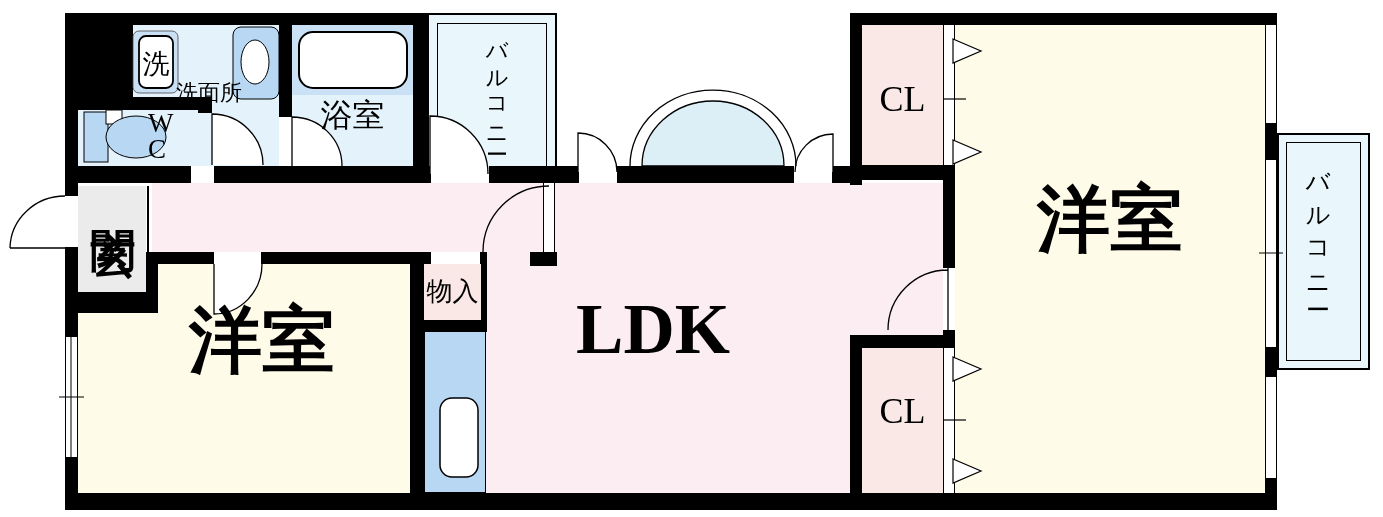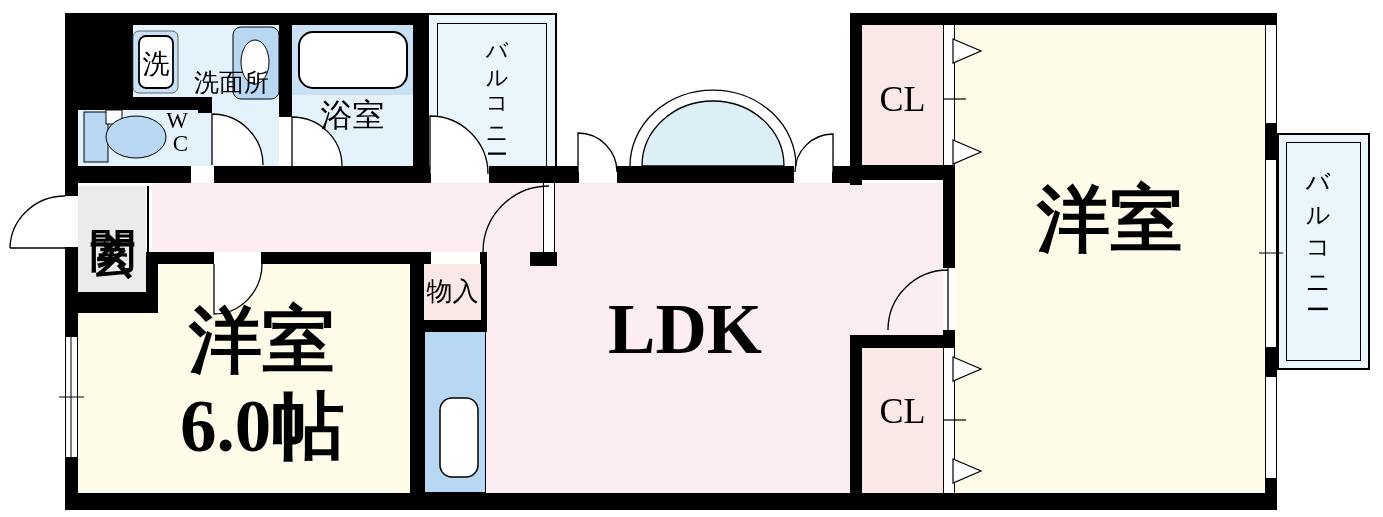--- a/index.html
+++ b/index.html
@@ -144,44 +144,43 @@
     <rect x="139" y="36" width="34" height="52" rx="7" fill="#fff" stroke="#000" stroke-width="1.8"></rect>
 
     <rect x="233" y="27" width="46" height="72" rx="8" style="fill:var(--fixture-blue)" stroke="#000" stroke-width="1"></rect>
     <ellipse cx="255" cy="62" rx="14" ry="22" fill="#fff" stroke="#000" stroke-width="1"></ellipse>
 
     <rect x="440" y="398" width="38" height="79" rx="12" fill="#fff" stroke="#000" stroke-width="1.5"></rect>
   </svg>
 
   <div class="lbl vtext" style="left:90px;top:194px;font-size:45px;font-weight:bold;line-height:1;">玄関</div>
 
-  <div class="lbl" style="left:156px;top:110px;width:32px;font-size:23px;line-height:0.98;word-break:break-all;text-align:right;white-space:normal;">WC</div>
+  <div class="lbl" style="left:148px;top:110px;width:32px;font-size:27px;line-height:0.98;word-break:break-all;text-align:left;white-space:normal;">WC</div>
 
   <div class="lbl" style="left:139px;top:46px;width:34px;text-align:center;font-size:27px;">洗</div>
 
-  <div class="lbl" style="left:176px;top:66px;font-size:25px;margin-left:18px;">洗面所</div>
+  <div class="lbl" style="left:176px;top:78px;font-size:22px;">洗面所</div>
 
   <div class="lbl" style="left:292px;top:94px;width:121px;text-align:center;font-size:32px;">浴室</div>
 
   <div class="lbl vtext" style="left:482px;top:26px;font-size:22px;letter-spacing:4px;">バルコニー</div>
 
   <div class="lbl vtext" style="left:1302px;top:155px;font-size:24px;letter-spacing:8px;">バルコニー</div>
 
   <div class="lbl" style="left:424px;top:274px;width:57px;text-align:center;font-size:26px;">物入</div>
 
   <div class="lbl" style="left:862px;top:78px;width:81px;text-align:center;font-size:36px;">CL</div>
 
   <div class="lbl" style="left:862px;top:390px;width:81px;text-align:center;font-size:36px;">CL</div>
 
   <div class="big" style="left:97px;top:298px;width:330px;font-size:73px;line-height:1.18;">
     <div>洋室</div>
-    <div>6.0帖</div>
   </div>
 
-  <div class="big" style="left:520px;top:288px;width:330px;font-size:71px;line-height:1.18;">
+  <div class="big" style="left:488px;top:288px;width:330px;font-size:71px;line-height:1.18;">
     <div>LDK</div>
   </div>
 
   <div class="big" style="left:955px;top:178px;width:310px;font-size:73px;line-height:1.14;">
     <div>洋室</div>
   </div>
 
 </div>
 
 </body></html>

